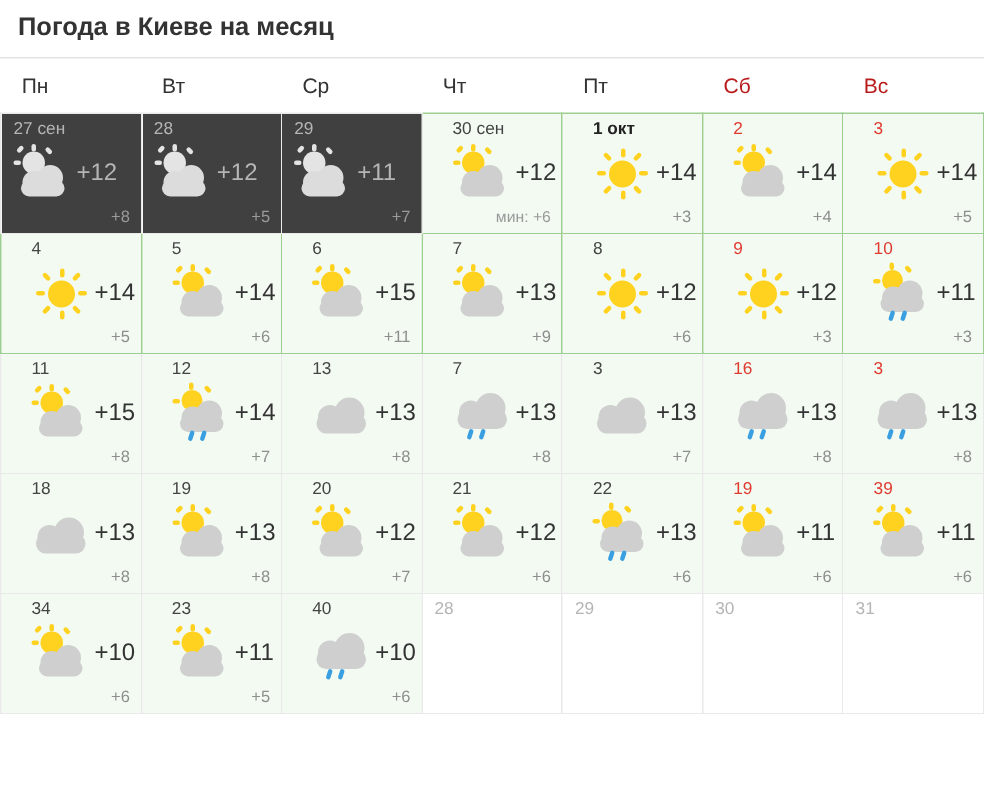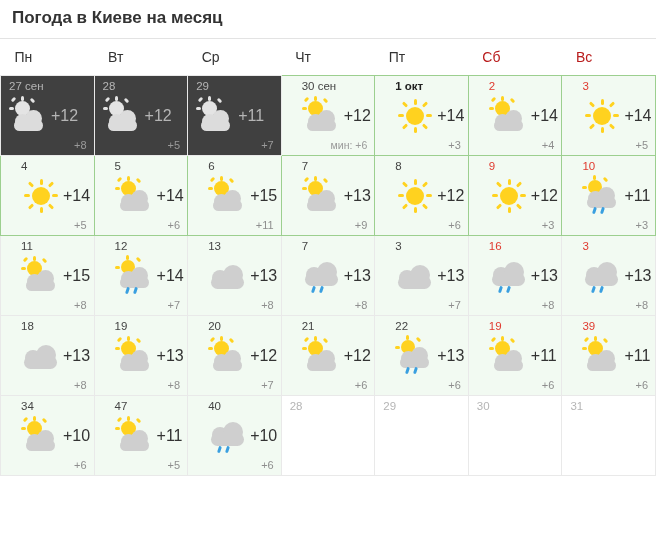--- a/index.html
+++ b/index.html
@@ -675,21 +675,21 @@
                 <span class="ray p4"></span>
                 <span class="cloud c1"></span>
                 <span class="cloud c2"></span>
                 <span class="cloud c3"></span>
               </span>
               <span class="temp">+10</span>
             </div>
             <div class="lowline dark">+6</div>
           </td>
           <td class="day tint">
-            <div class="daynum">47</div>
+            <div class="daynum">23</div>
             <div class="body-row">
               <span class="icon ic-partly">
                 <span class="sun sun-core"></span>
                 <span class="ray p1"></span>
                 <span class="ray p2"></span>
                 <span class="ray p3"></span>
                 <span class="ray p4"></span>
                 <span class="cloud c1"></span>
                 <span class="cloud c2"></span>
                 <span class="cloud c3"></span>

